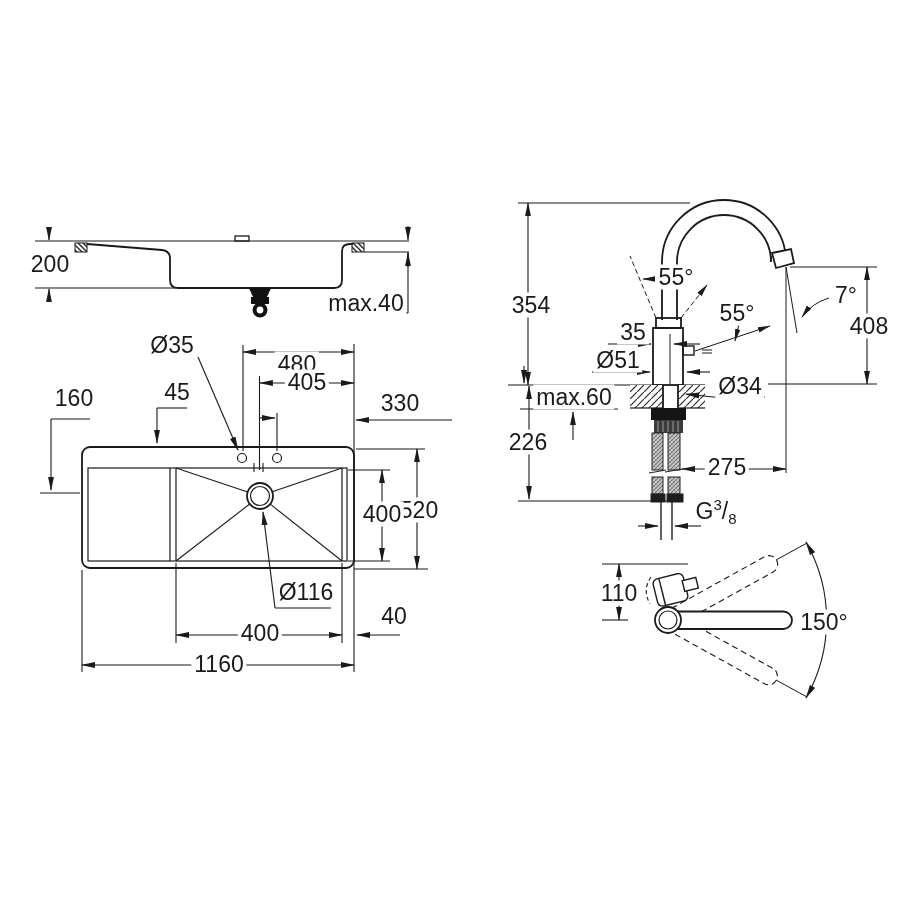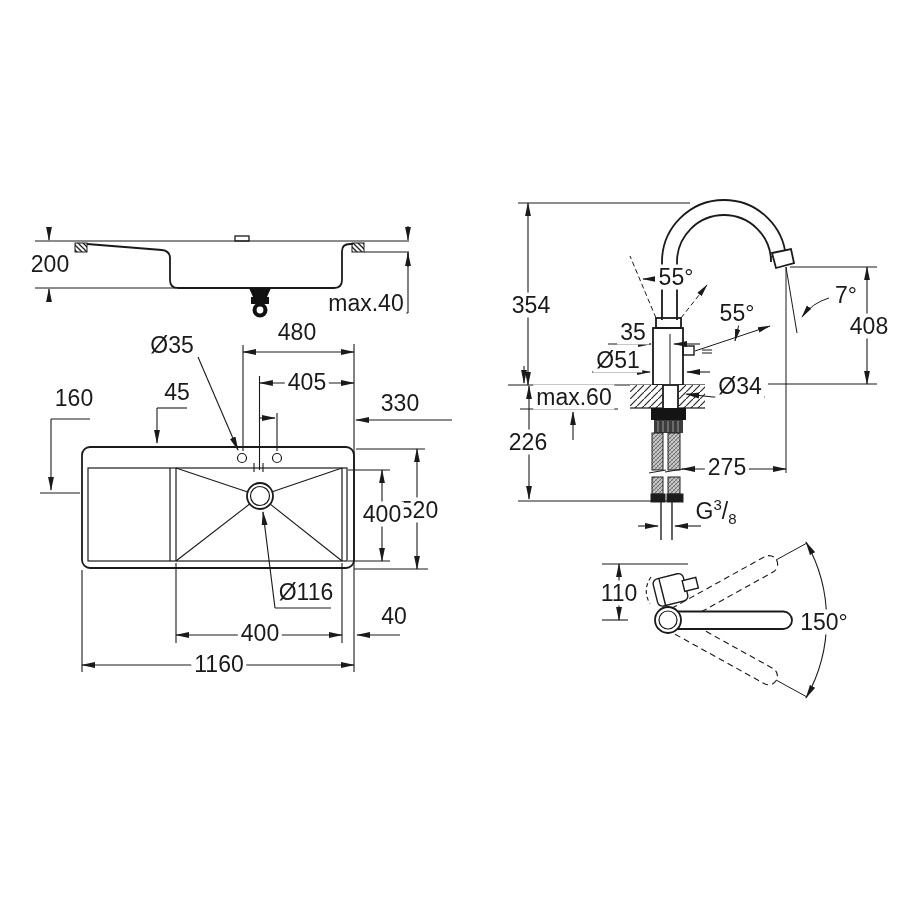--- a/index.html
+++ b/index.html
@@ -254,21 +254,21 @@
       <line x1="602" y1="620" x2="628" y2="620"></line>
       <line x1="619" y1="564" x2="619" y2="620" marker-start="url(#ar)" marker-end="url(#ar)"></line>
     </g>
   </g>
 </svg>
 
 <div class="lbl" style="left:50px;top:264px">200</div>
 <div class="lbl" style="left:366px;top:303px">max.40</div>
 
 <div class="lbl" style="left:172px;top:345px">Ø35</div>
-<div class="lbl" style="left:297px;top:332px">480</div>
+<div class="lbl" style="left:297px;top:364px">480</div>
 <div class="lbl" style="left:307px;top:382px">405</div>
 <div class="lbl" style="left:74px;top:398px">160</div>
 <div class="lbl" style="left:177px;top:392px">45</div>
 <div class="lbl" style="left:400px;top:403px">330</div>
 <div class="lbl" style="left:419px;top:510px">520</div>
 <div class="lbl" style="left:382px;top:514px">400</div>
 <div class="lbl" style="left:306px;top:592px">Ø116</div>
 <div class="lbl" style="left:260px;top:633px">400</div>
 <div class="lbl" style="left:394px;top:616px">40</div>
 <div class="lbl" style="left:219px;top:664px">1160</div>

